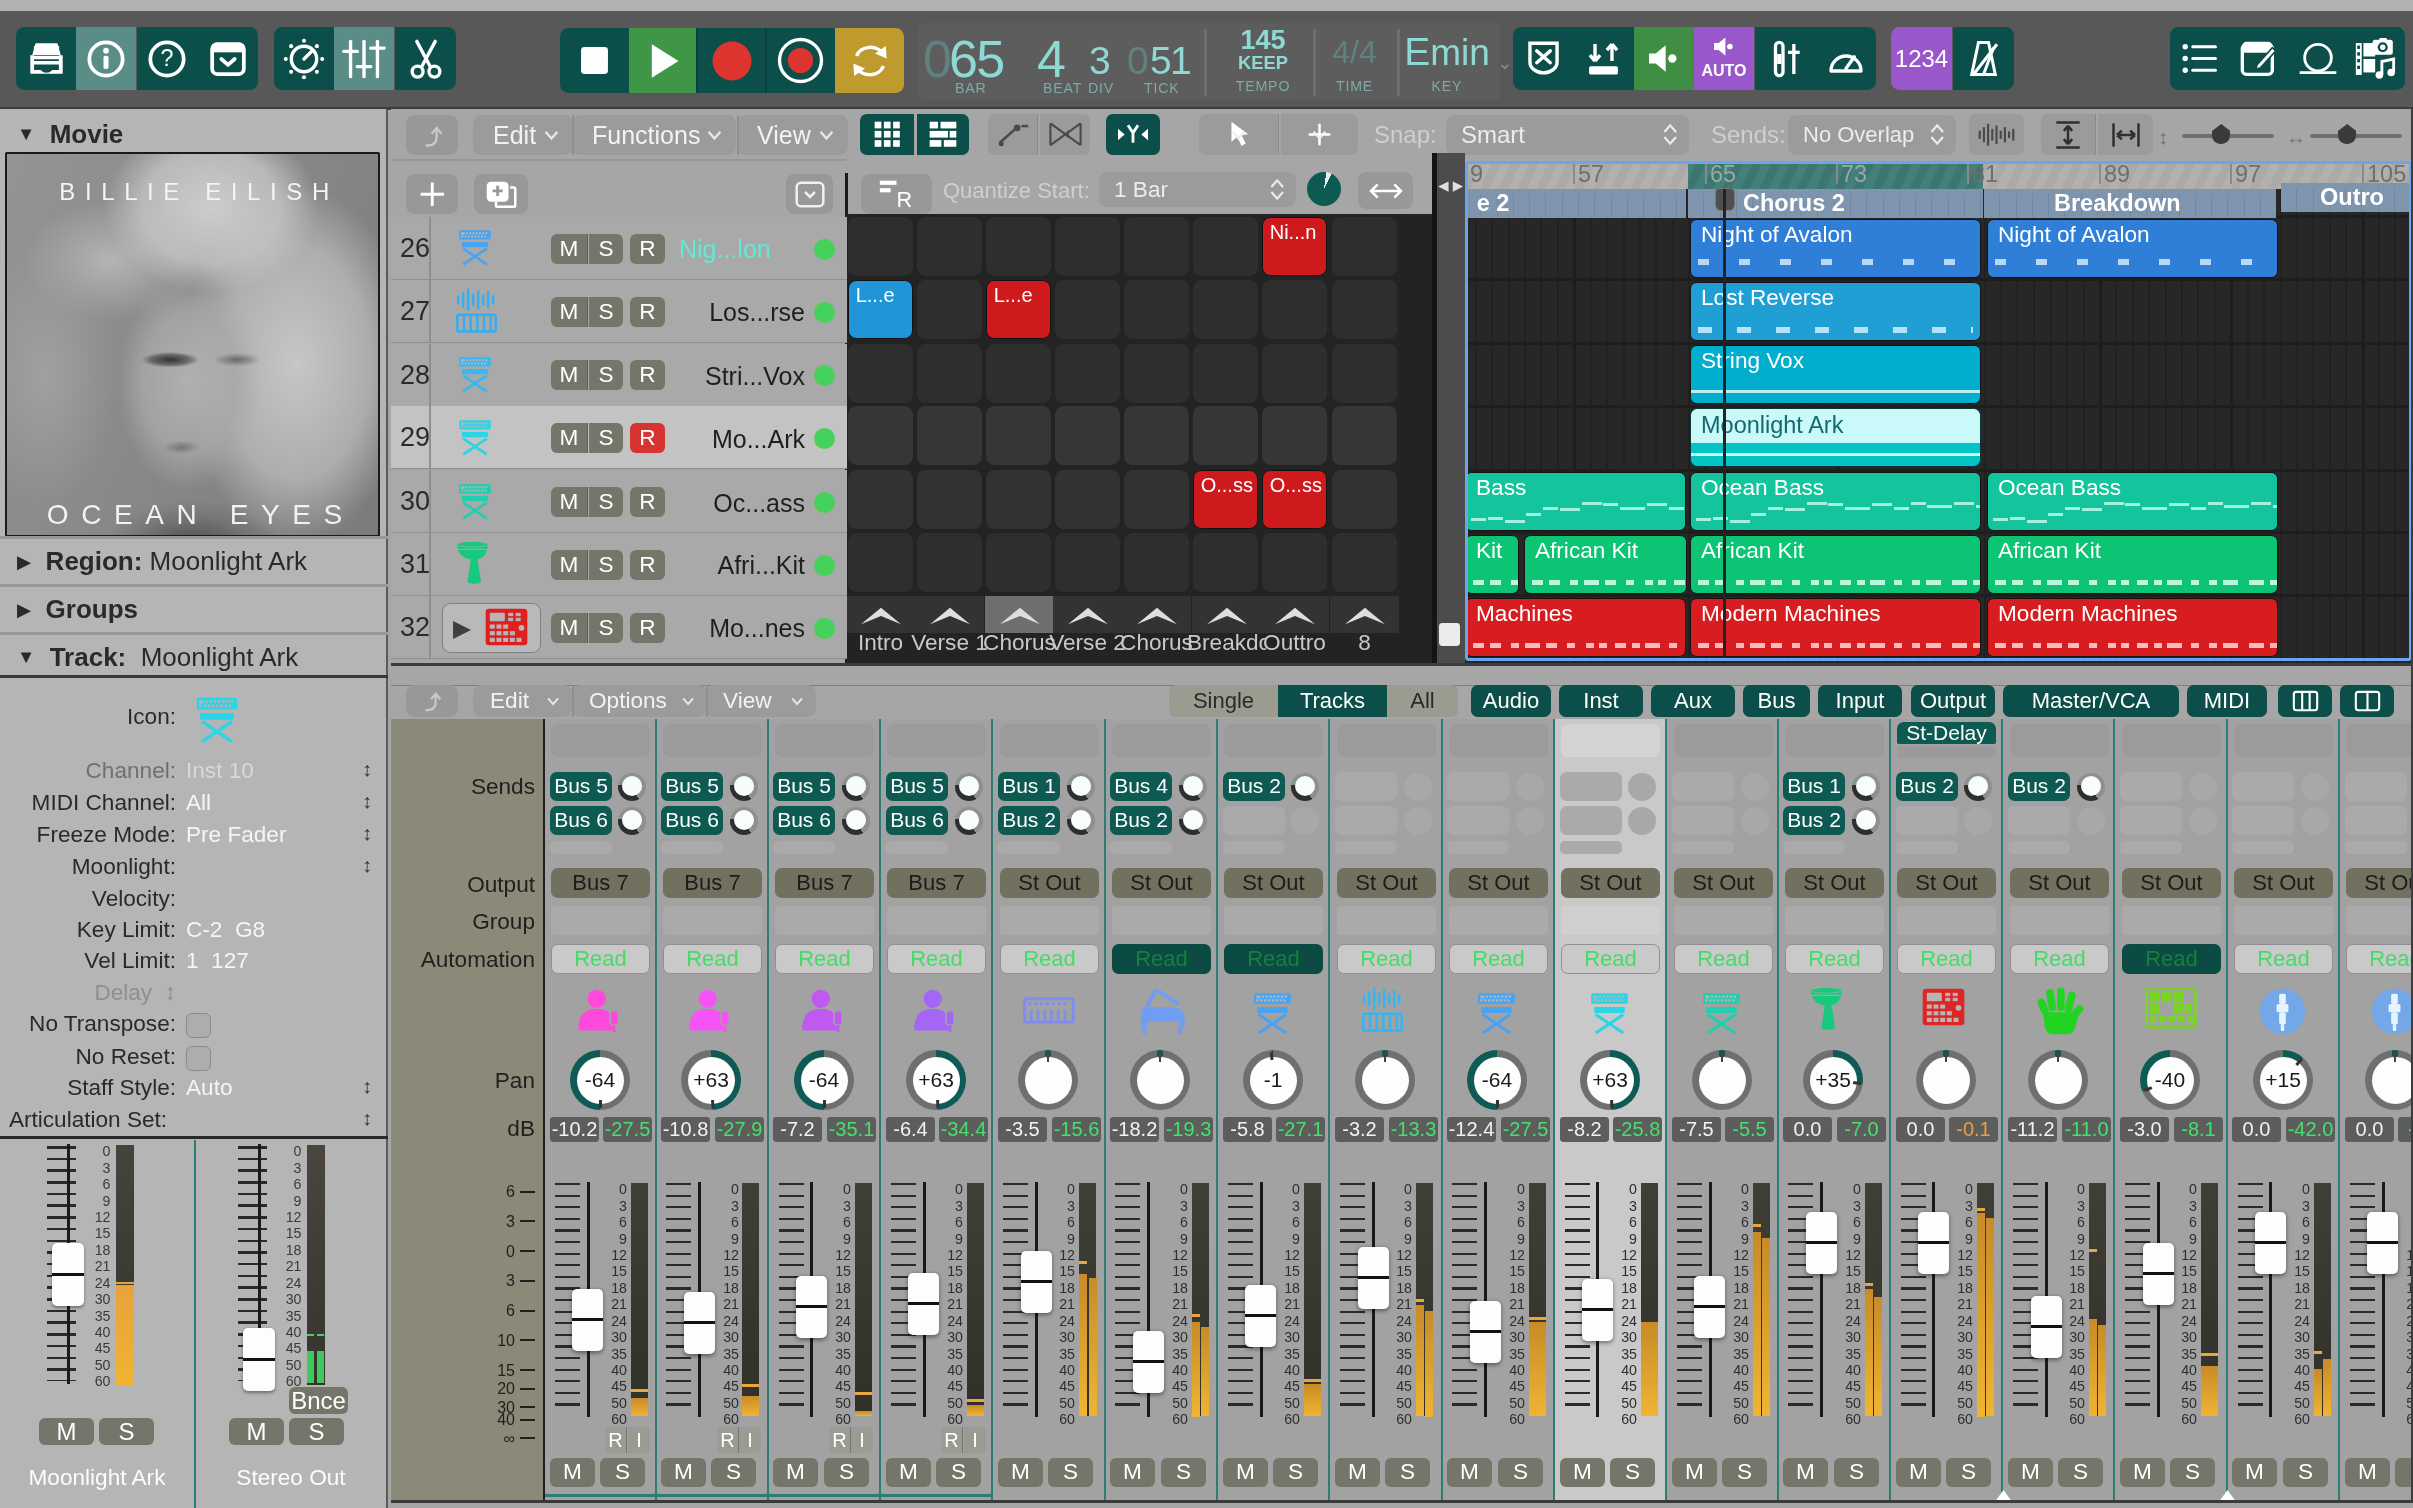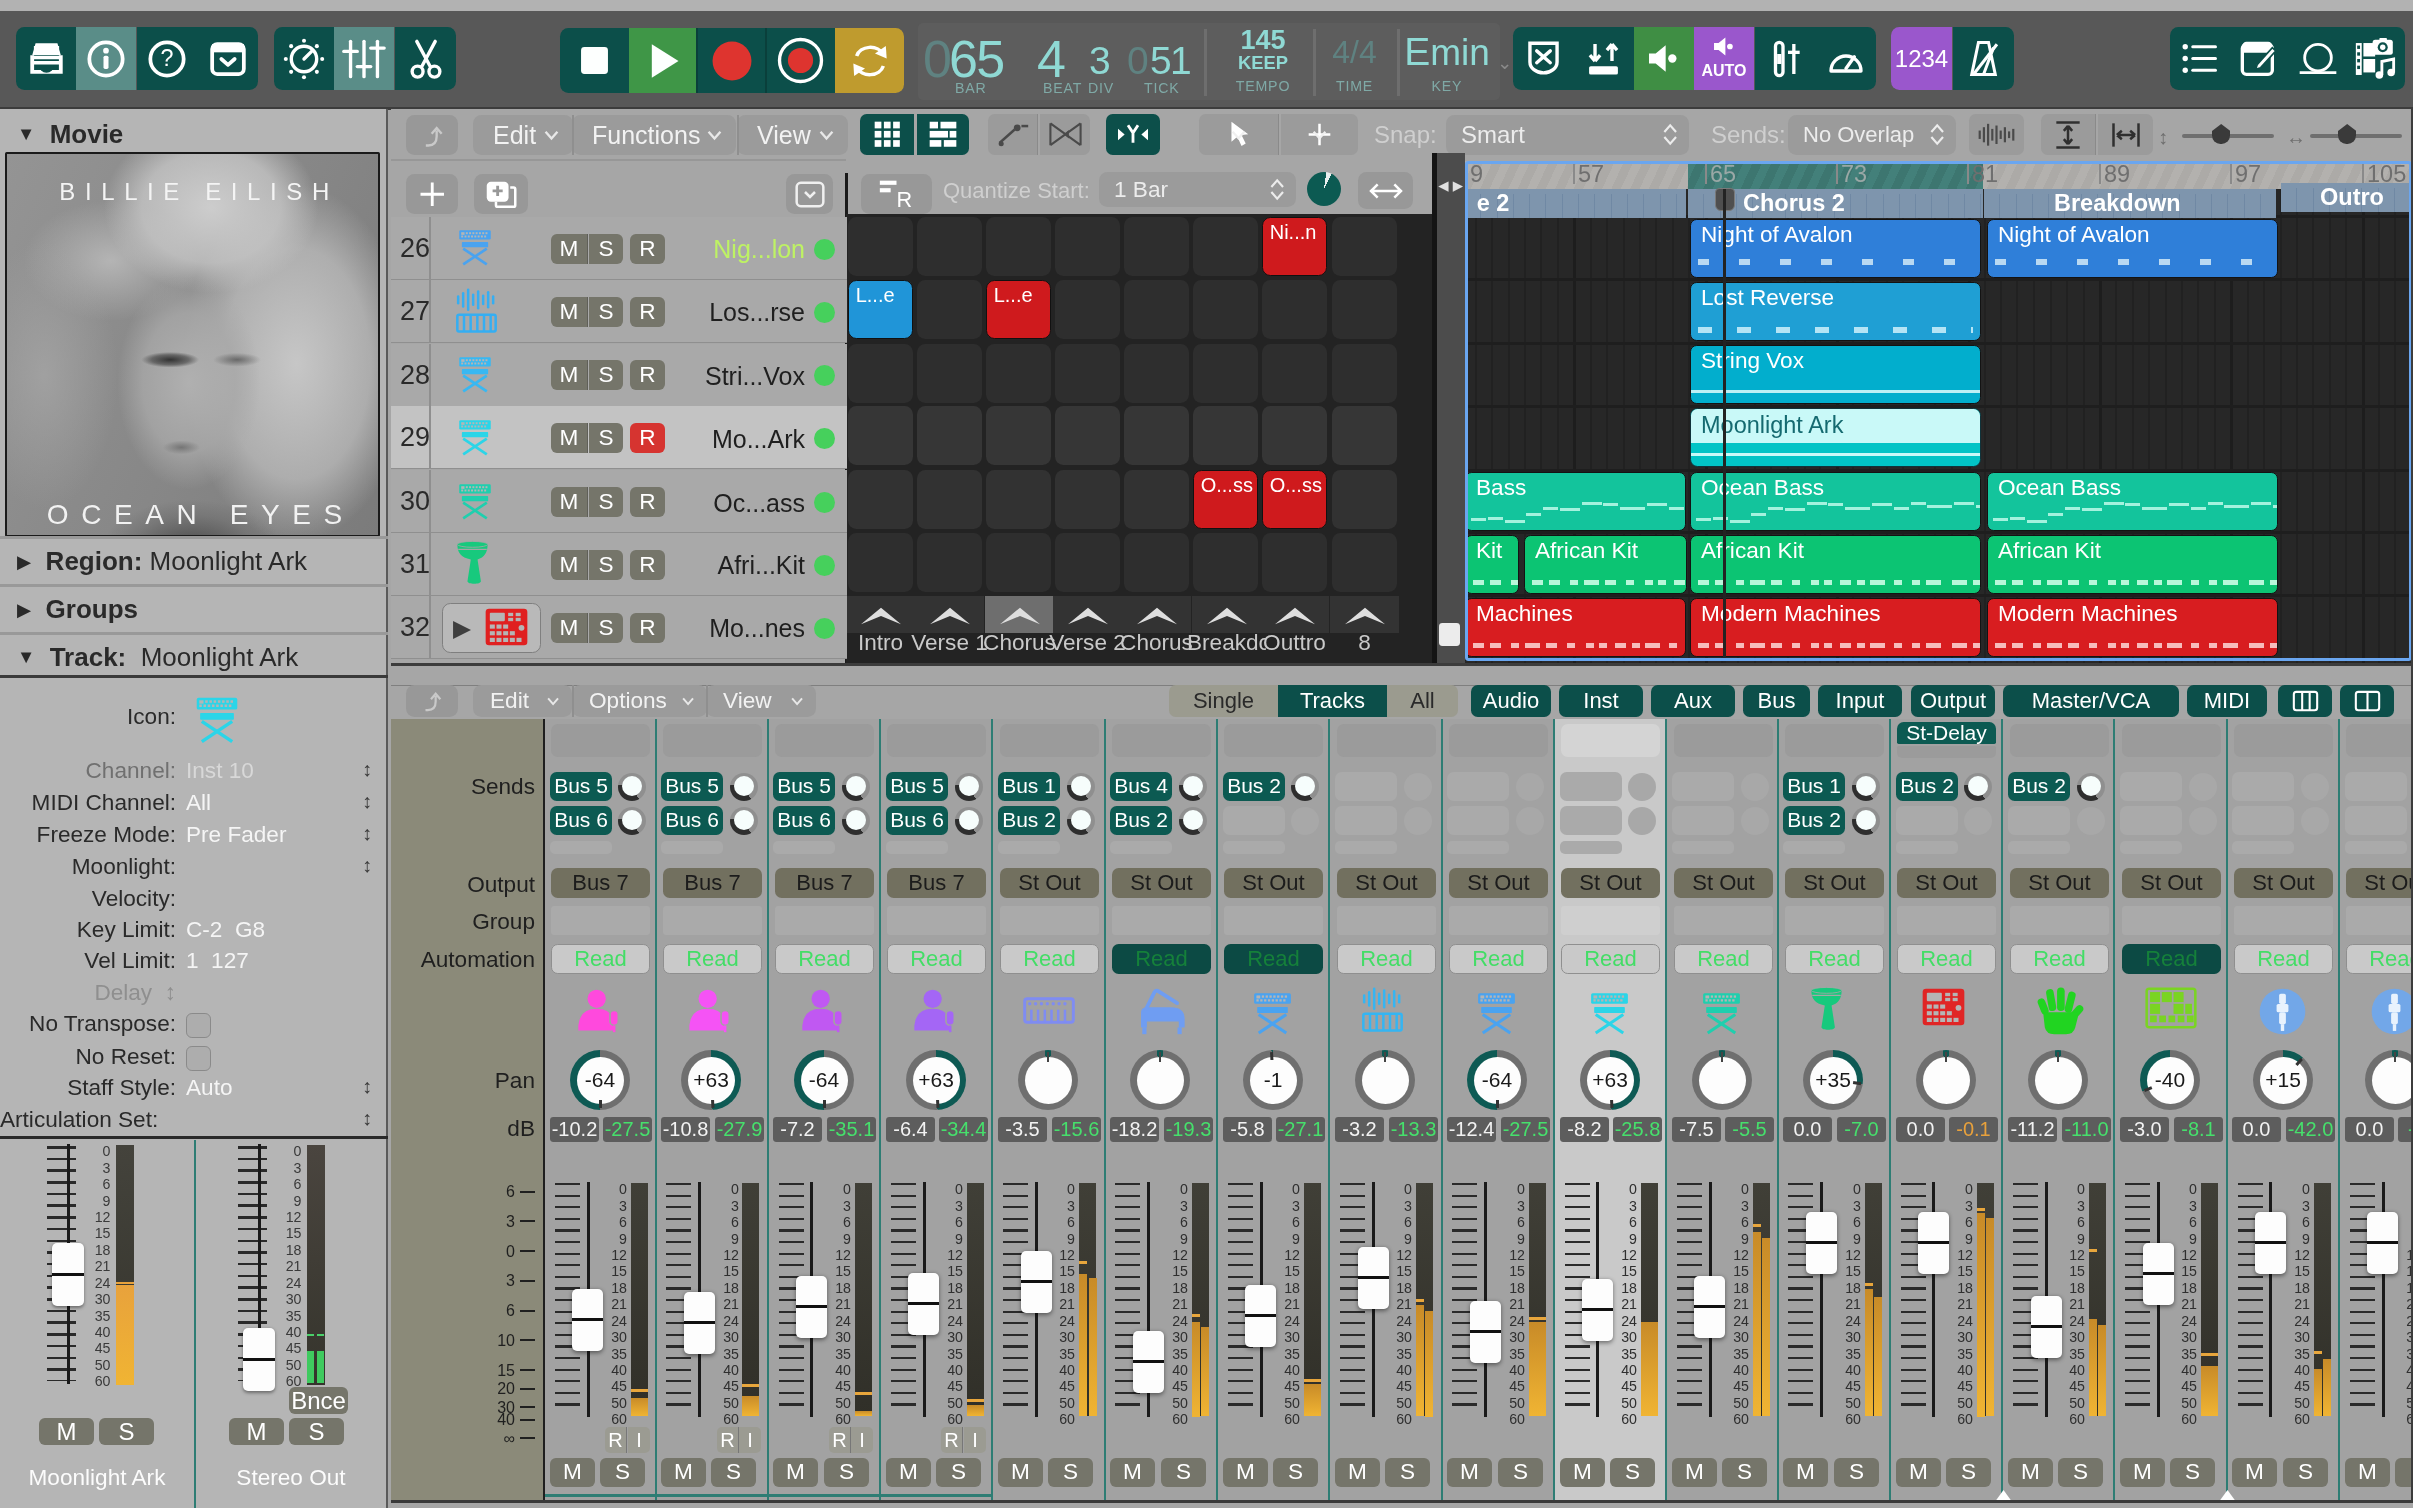--- a/index.html
+++ b/index.html
@@ -294,21 +294,21 @@
 <div style="left:0px;top:948px;width:176px;height:27px;color:#2a2a2a;font-size:22.6px;text-align:right;">Vel Limit:</div>
 <div style="left:186px;top:948px;width:168px;height:27px;color:#f5f5f5;font-size:22.6px;">1&nbsp; 127</div>
 <div style="left:0px;top:980px;width:176px;height:27px;color:#8f8f8f;font-size:22.6px;text-align:right;">Delay &nbsp;↕</div>
 <div style="left:0px;top:1011px;width:176px;height:27px;color:#2a2a2a;font-size:22.6px;text-align:right;">No Transpose:</div>
 <div style="left:186px;top:1013px;width:25px;height:25px;background:#adadad;border:1.7px solid #8a8a8a;border-radius:5.9px;"></div>
 <div style="left:0px;top:1044px;width:176px;height:27px;color:#2a2a2a;font-size:22.6px;text-align:right;">No Reset:</div>
 <div style="left:186px;top:1046px;width:25px;height:25px;background:#adadad;border:1.7px solid #8a8a8a;border-radius:5.9px;"></div>
 <div style="left:0px;top:1075px;width:176px;height:27px;color:#2a2a2a;font-size:22.6px;text-align:right;">Staff Style:</div>
 <div style="left:186px;top:1075px;width:168px;height:27px;color:#f5f5f5;font-size:22.6px;">Auto</div>
 <div style="left:362px;top:1075px;width:17px;height:27px;color:#3a3a3a;font-size:20px;">↕</div>
-<div style="left:0px;top:1107px;width:176px;height:27px;color:#2a2a2a;font-size:22.6px;text-align:left;">Articulation Set:</div>
+<div style="left:0px;top:1107px;width:176px;height:27px;color:#2a2a2a;font-size:22.6px;text-align:center;">Articulation Set:</div>
 <div style="left:186px;top:1107px;width:168px;height:27px;color:#f5f5f5;font-size:22.6px;"></div>
 <div style="left:362px;top:1107px;width:17px;height:27px;color:#3a3a3a;font-size:20px;">↕</div>
 <div style="left:0px;top:1136px;width:388px;height:3.4px;background:#2a2a2a;"></div>
 <div style="left:47px;top:1146px;width:28.5px;height:235px;background:repeating-linear-gradient(to bottom,#2a2a2a 0 2.5px,rgba(0,0,0,0) 2.5px 11.7px);"></div>
 <div style="left:67px;top:1144px;width:3.4px;height:240px;background:#1a1a1a;"></div>
 <div style="left:87px;top:1145px;width:23.5px;height:251px;">
     <div style="left:0px;top:-1.7px;width:23.5px;height:15px;color:#3a3a3a;font-size:14.2px;text-align:right;">0</div>
     <div style="left:0px;top:14.7px;width:23.5px;height:15px;color:#3a3a3a;font-size:14.2px;text-align:right;">3</div>
     <div style="left:0px;top:31px;width:23.5px;height:15px;color:#3a3a3a;font-size:14.2px;text-align:right;">6</div>
     <div style="left:0px;top:48px;width:23.5px;height:15px;color:#3a3a3a;font-size:14.2px;text-align:right;">9</div>
@@ -697,21 +697,21 @@
         <rect x="31" y="16" width="3" height="3"></rect>
         <rect x="36" y="16" width="3" height="3"></rect>
         <rect x="41" y="16" width="3" height="3"></rect>
         <rect x="46" y="16" width="3" height="3"></rect>
       </g>
     </svg>
   </div>
 <div style="left:551px;top:234px;width:37px;height:30px;background:#75756a;border-radius:5.9px 0 0 5.9px;border-right:0.8px solid #5f5f58;display:flex;align-items:center;justify-content:center;color:#fff;font-size:22.6px;">M</div>
 <div style="left:589px;top:234px;width:34px;height:30px;background:#75756a;border-radius:0 5.9px 5.9px 0;display:flex;align-items:center;justify-content:center;color:#fff;font-size:22.6px;">S</div>
 <div style="left:630px;top:234px;width:35px;height:30px;background:#75756a;border-radius:5.9px;display:flex;align-items:center;justify-content:center;color:#fff;font-size:22.6px;">R</div>
-<div style="left:679px;top:235px;width:126px;height:28.5px;color:#bef264;font-size:25px;text-align:right;">Nig...lon</div>
+<div style="left:679px;top:235px;width:126px;height:28.5px;color:#5eead4;font-size:25px;text-align:left;">Nig...lon</div>
 <div style="left:814px;top:239px;width:21px;height:21px;background:#46d05c;border-radius:50%;"></div>
 <div style="left:391px;top:280px;width:456px;height:63px;background:#a9a9a9;border-bottom:1.7px solid #8f8f8f;"></div>
 <div style="left:391px;top:280px;width:39px;height:63px;display:flex;align-items:center;justify-content:flex-end;color:#2a2a2a;font-size:27px;">27</div>
 <div style="left:429px;top:280px;width:1.7px;height:63px;background:#8f8f8f;"></div>
 <div style="left:454px;top:288px;width:47px;height:47px;">
     <svg width="45" height="47" viewBox="0 0 54 56">
       <g stroke="#35aef2" stroke-width="3" stroke-linecap="round">
         <line x1="5" y1="10" x2="5" y2="18"></line>
         <line x1="11" y1="6" x2="11" y2="22"></line>
         <line x1="17" y1="2" x2="17" y2="26"></line>

